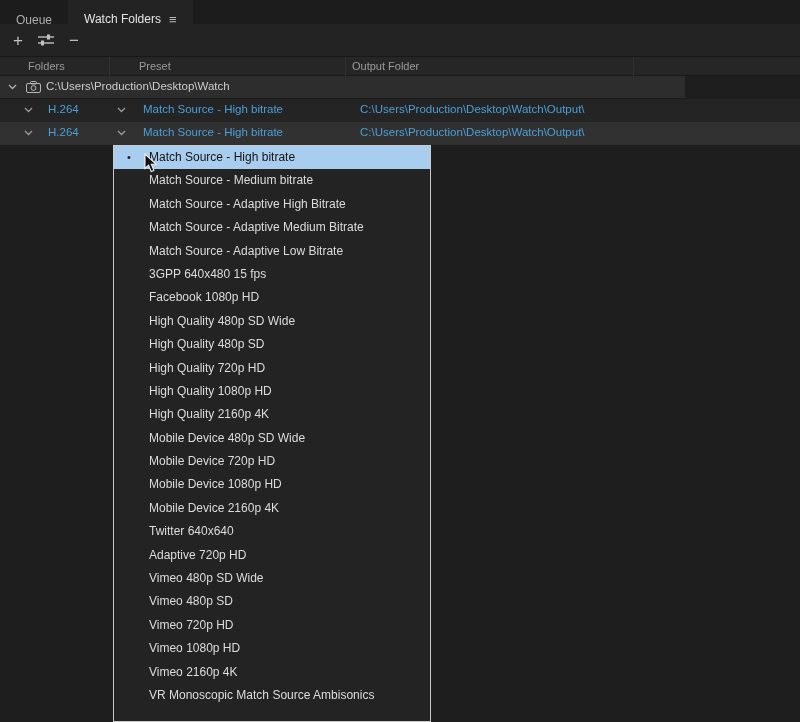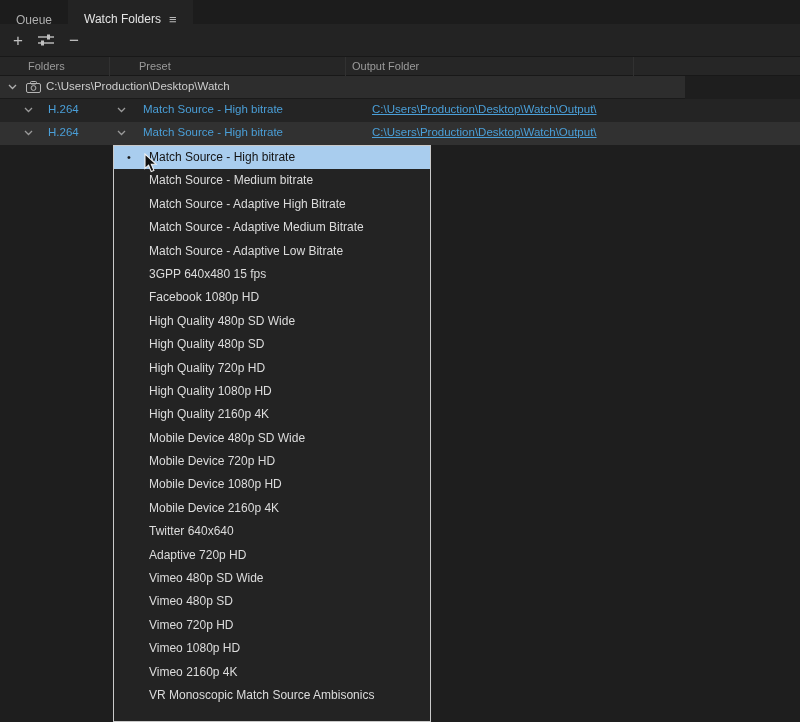--- a/index.html
+++ b/index.html
@@ -61,21 +61,21 @@
   .blue{color:#4a9fd8;}
   .graytxt{color:#cccccc;}
   .chev{position:absolute;top:8px;}
   .disclosure{left:8px;top:8px;position:absolute;}
   .cam{position:absolute;left:26px;top:5px;}
   .fpath{left:46px;}
   .fmt-chev{left:24px;}
   .fmt-txt{left:48px;}
   .pre-chev{left:117px;}
   .pre-txt{left:143px;}
-  .out-txt{left:372px;text-decoration:underline;}
+  .out-txt{left:360px;}
   
   .dropdown{
     position:absolute;left:113px;top:145px;width:318px;height:577px;
     background:#232323;border:1px solid #c9c9c9;box-sizing:border-box;
     overflow:hidden;z-index:10;
   }
   .dd-item{
     height:23.4px;line-height:23.4px;padding-left:35px;
     font-size:12px;color:#dcdcdc;position:relative;white-space:nowrap;
     cursor:default;

